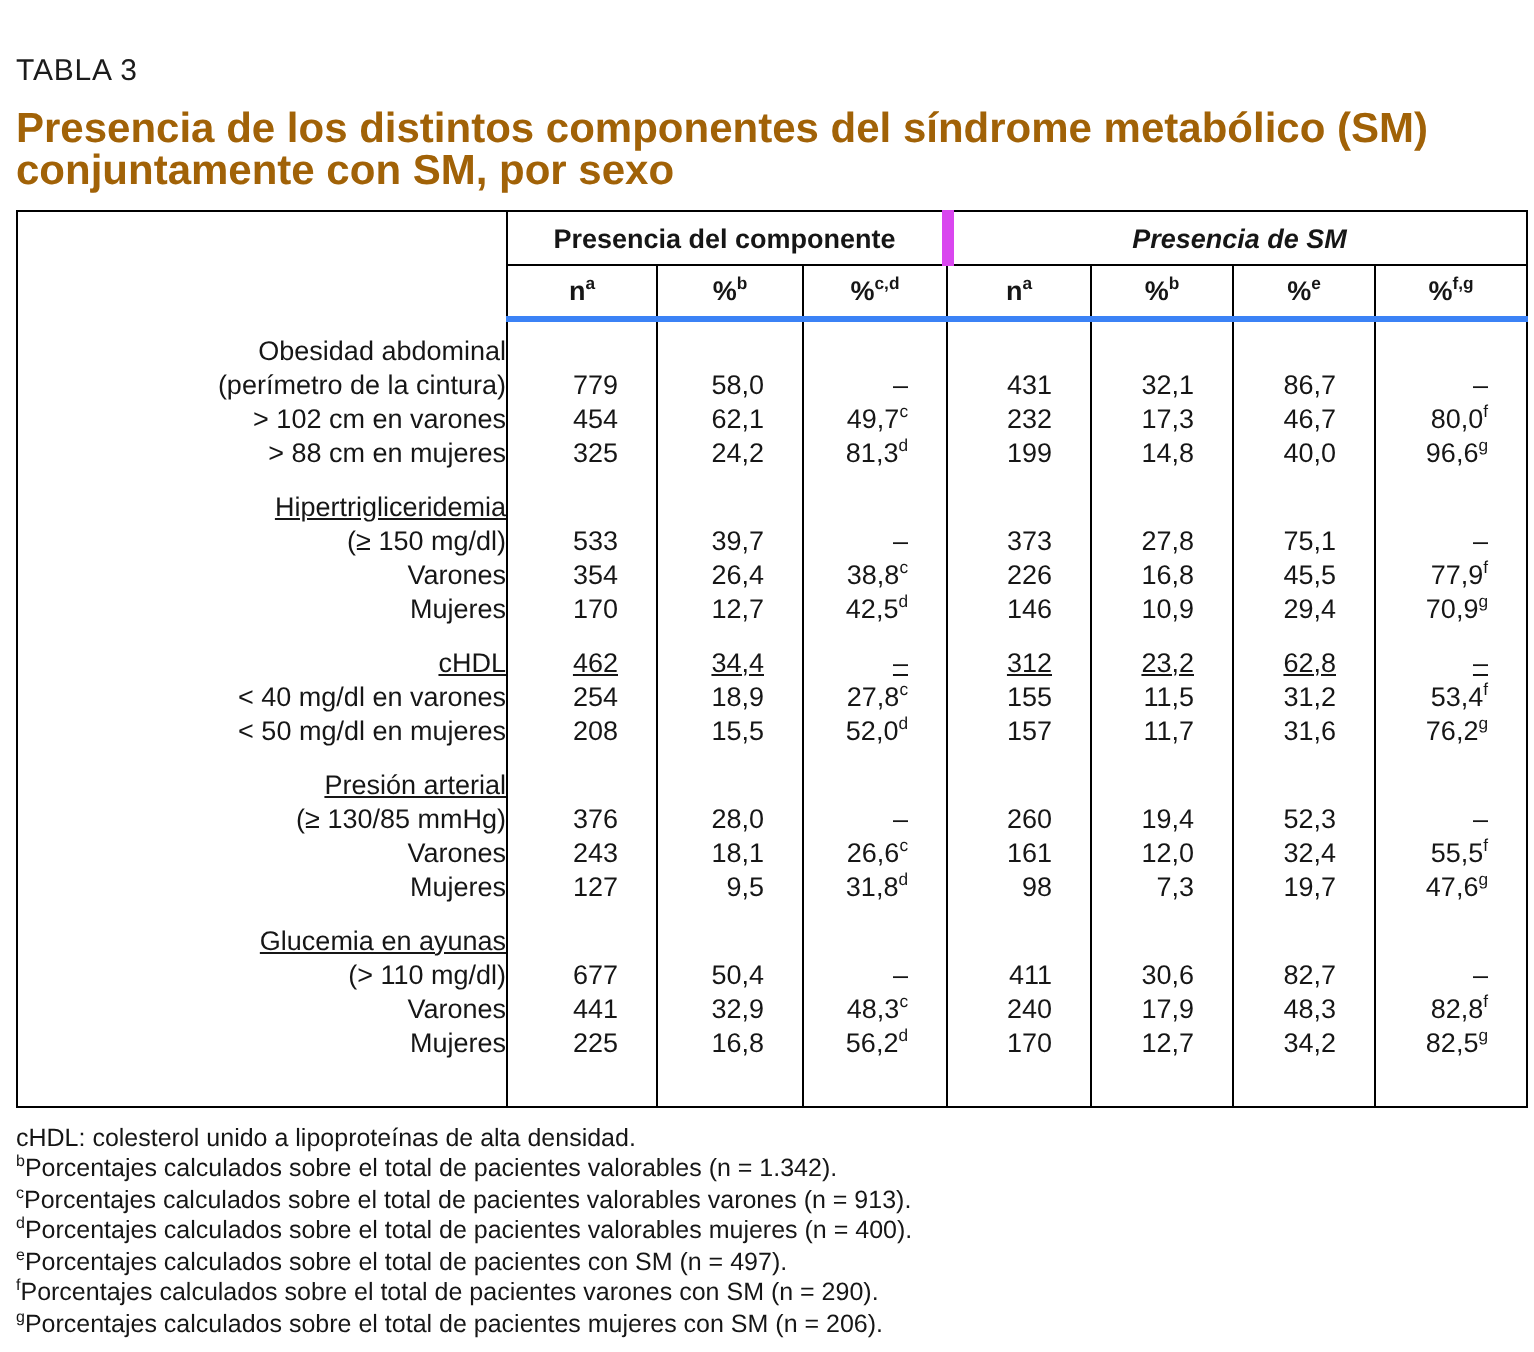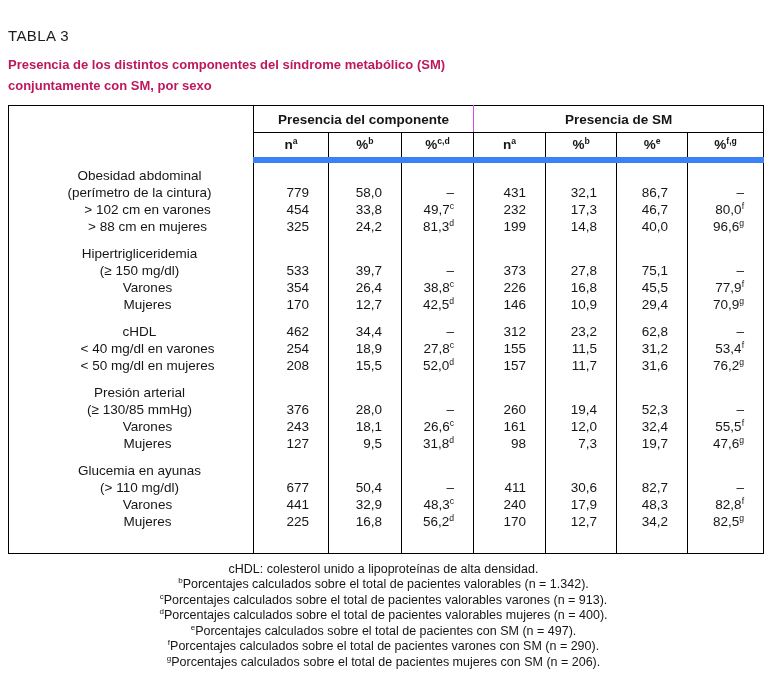--- a/index.html
+++ b/index.html
@@ -16,24 +16,24 @@
 
   .tabla-label {
     margin: 27px 8px 0 8px;
     font-size: 15px;
     font-weight: 400;
     letter-spacing: 0.4px;
     color: #1c1c1c;
   }
   .title {
     margin: 10px 8px 0 8px;
-    font-size: 13px;
+    font-size: 21px;
     font-weight: 700;
     line-height: 21px;
-    color: #be185d;
+    color: #a16207;
   }
 
   table.main {
     margin: 9px 0 0 8px;
     border-collapse: collapse;
     table-layout: fixed;
     width: 755px;
     border: 1px solid #000;
   }
   table.main th, table.main td {
@@ -47,54 +47,53 @@
   tr.group-row th {
     height: 27px;
     font-weight: 700;
     vertical-align: middle;
     border-bottom: 1px solid #000;
   }
   tr.group-row th.corner {
     border-bottom: none;
     border-right: 1px solid #000;
   }
-  tr.group-row th.group2 { border-left: 1px solid #d946ef; }
+  tr.group-row th.group2 { border-left: 6px solid #d946ef; font-style: italic; }
   tr.subhead-row th {
     height: 27px;
     font-weight: 700;
     text-align: center;
     vertical-align: middle;
     border-left: 1px solid #000;
-    border-bottom: 6px solid #3b82f6;
+    border-bottom: 3px solid #3b82f6;
   }
   
   tbody td { line-height: 17px; }
   tbody td.lbl {
-    text-align: center;
+    text-align: right;
     padding-left: 17px;
     white-space: nowrap;
   }
   tbody td.lbl.indent { padding-left: 33px; }
   tbody td.val {
     text-align: right;
     padding-right: 19px;
     border-left: 1px solid #000;
     white-space: nowrap;
   }
-  tbody tr.block-start td { padding-top: 10px; }
+  tbody tr.block-start td { padding-top: 10px; text-decoration: underline; }
   tbody tr.first-block td { padding-top: 7px; }
   tbody tr.last-row td { padding-bottom: 23px; }
   sup {
     font-size: 64%;
     line-height: 0;
     vertical-align: super;
   }
   .footnotes {
     margin: 8px 8px 0 8px;
-    text-align: center;
   }
   .footnote {
     font-size: 12.5px;
     line-height: 15.5px;
     color: #161616;
     white-space: nowrap;
   }
 </style>
 </head>
 <body>
@@ -152,21 +151,21 @@
           <td class="val">58,0</td>
           <td class="val">–</td>
           <td class="val">431</td>
           <td class="val">32,1</td>
           <td class="val">86,7</td>
           <td class="val">–</td>
         </tr>
         <tr>
           <td class="lbl indent">&gt; 102 cm en varones</td>
           <td class="val">454</td>
-          <td class="val">33,8</td>
+          <td class="val">62,1</td>
           <td class="val">49,7<sup>c</sup></td>
           <td class="val">232</td>
           <td class="val">17,3</td>
           <td class="val">46,7</td>
           <td class="val">80,0<sup>f</sup></td>
         </tr>
         <tr>
           <td class="lbl indent">&gt; 88 cm en mujeres</td>
           <td class="val">325</td>
           <td class="val">24,2</td>

